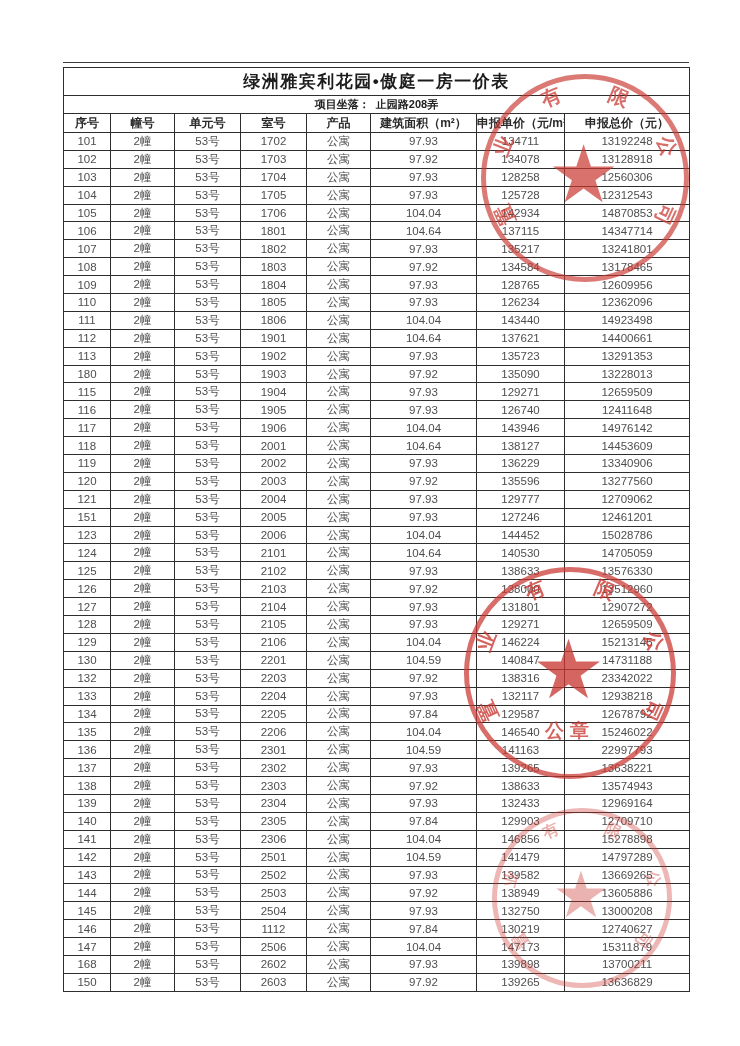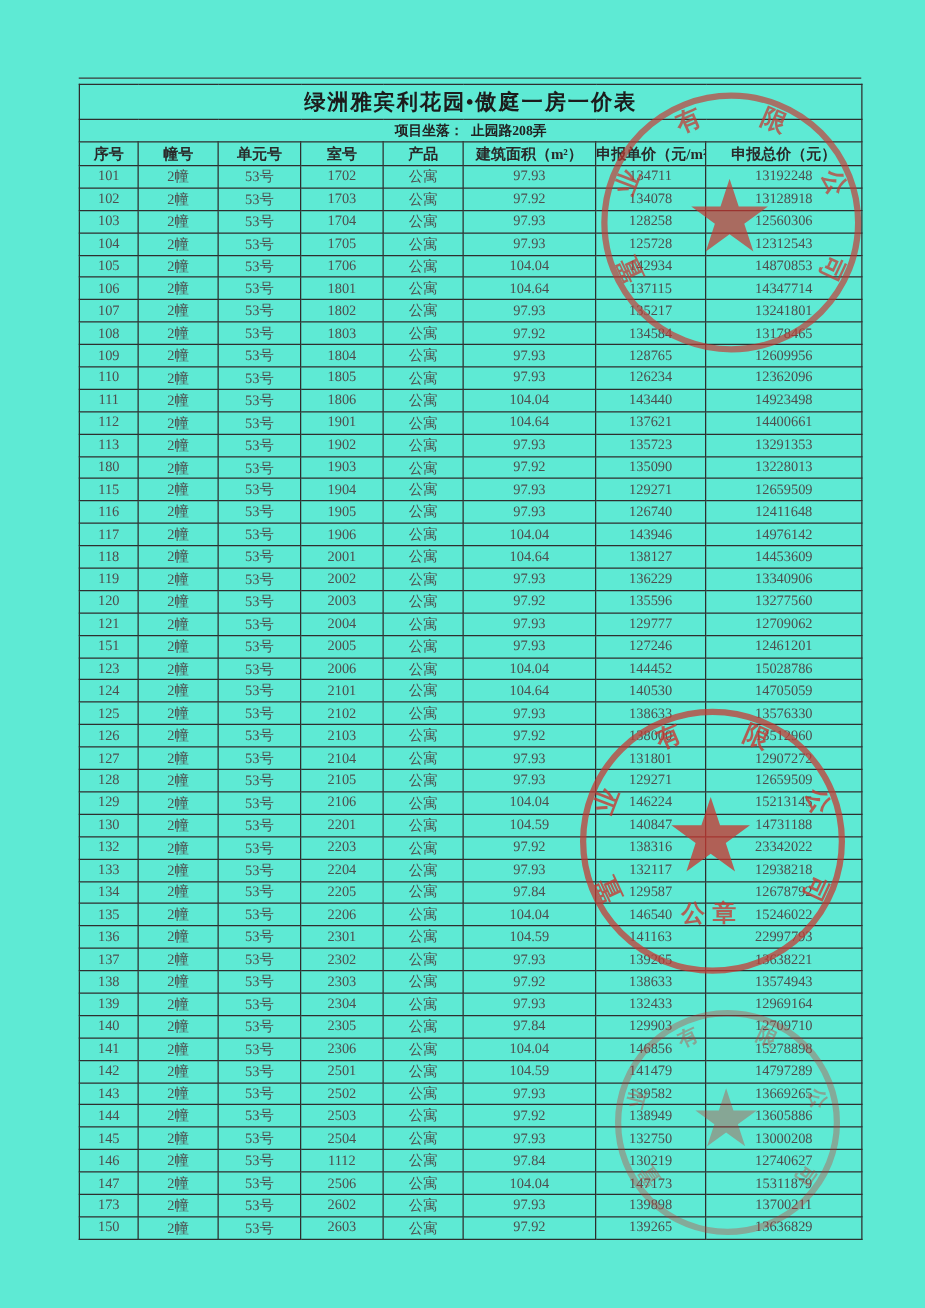--- a/index.html
+++ b/index.html
@@ -1,19 +1,19 @@
 <!DOCTYPE html>
 <html><head>
 <meta charset="utf-8">
 <style>
   html,body{margin:0;padding:0;background:#e8e8e8;}
   .page{
-    position:relative;width:740px;height:1046px;background:#5eead4;
+    position:relative;width:740px;height:1046px;background:#ffffff;
     overflow:hidden;margin:0 auto;
-    font-family:Liberation Serif, serif;
+    font-family:Liberation Sans, sans-serif;
   }
   .hairline{position:absolute;left:63px;top:62px;width:626px;border-top:1.5px solid #3a3a3a;}
   .sheet{position:absolute;left:63px;top:67px;width:626px;}
   table.price{border-collapse:collapse;table-layout:fixed;width:626px;}
   table.price td,table.price th{
     border:1px solid #2e2e2e;padding:0;text-align:center;vertical-align:middle;
     overflow:hidden;white-space:nowrap;
   }
   .title-cell{height:27px;font-size:17px;font-weight:bold;letter-spacing:1.5px;color:#1c1c1c;}
   .subtitle-cell{height:17px;font-size:11px;font-weight:bold;color:#222;}
@@ -529,21 +529,21 @@
             <td class="cell">147</td>
             <td class="cell">2幢</td>
             <td class="cell">53号</td>
             <td class="cell">2506</td>
             <td class="cell">公寓</td>
             <td class="cell">104.04</td>
             <td class="cell">147173</td>
             <td class="cell">15311879</td>
           </tr>
           <tr>
-            <td class="cell">173</td>
+            <td class="cell">168</td>
             <td class="cell">2幢</td>
             <td class="cell">53号</td>
             <td class="cell">2602</td>
             <td class="cell">公寓</td>
             <td class="cell">97.93</td>
             <td class="cell">139898</td>
             <td class="cell">13700211</td>
           </tr>
           <tr>
             <td class="cell">150</td>

